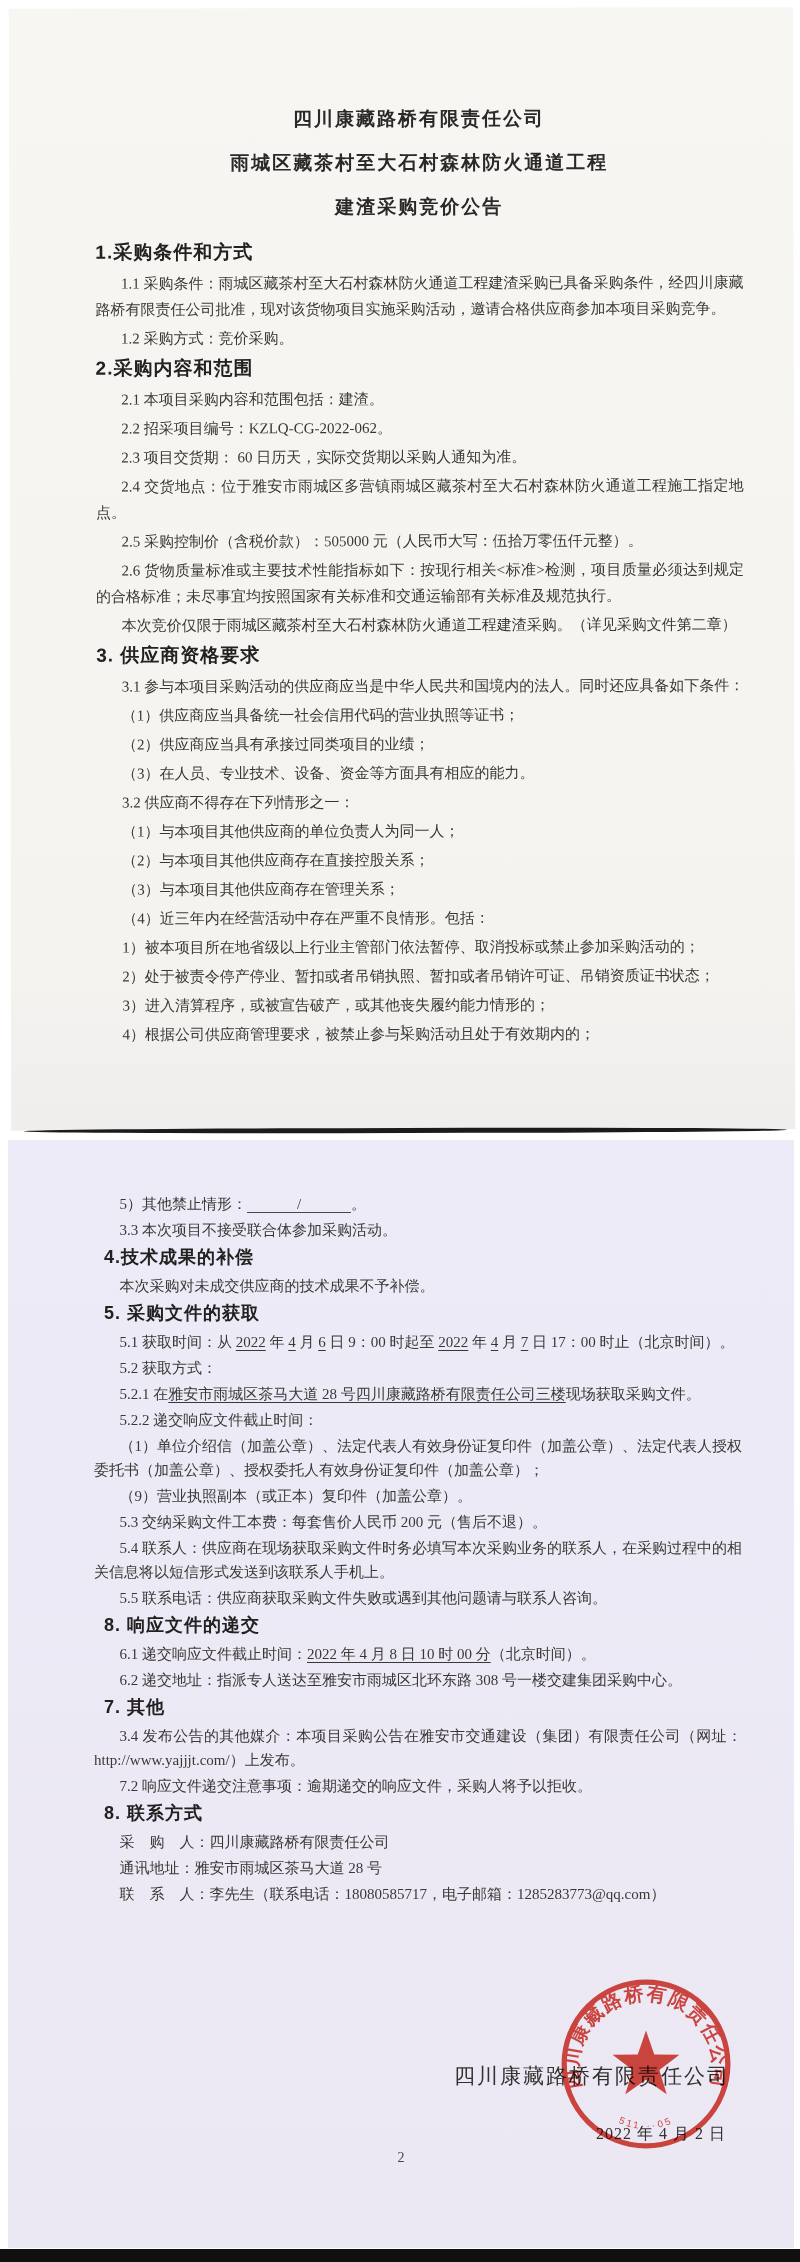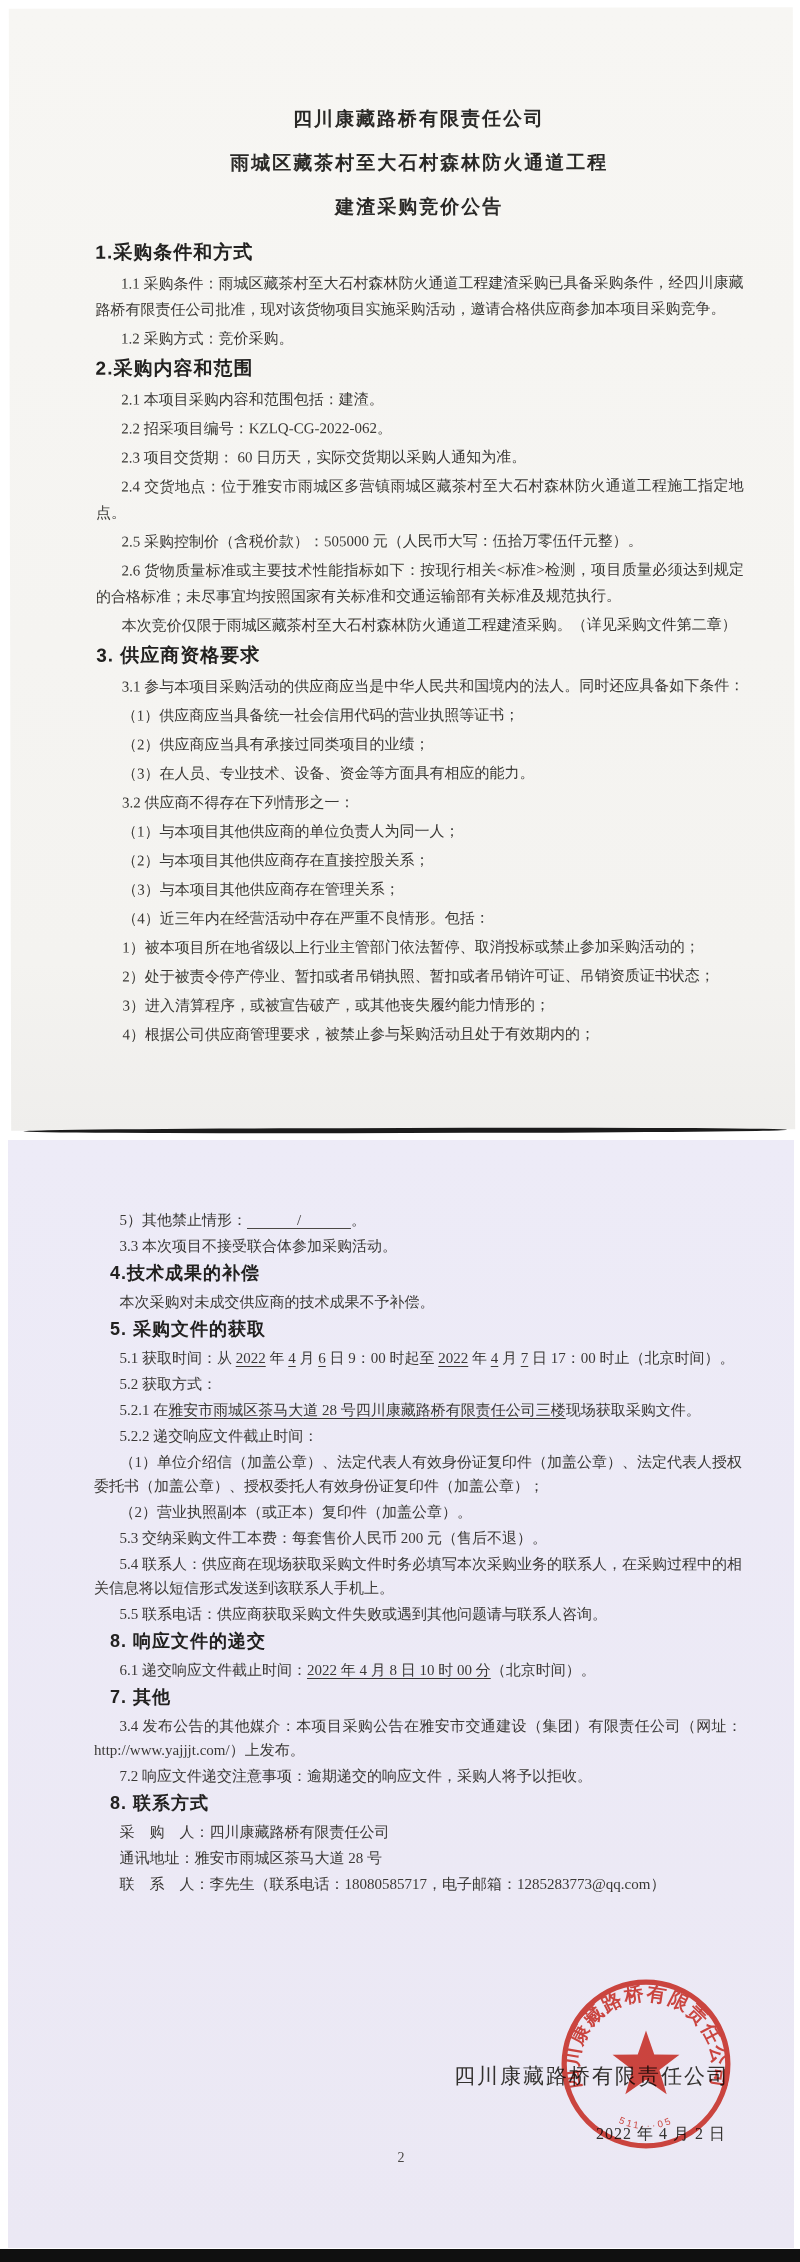--- a/index.html
+++ b/index.html
@@ -16,30 +16,30 @@
   .page1::after{
     content:"";position:absolute;left:1.5%;right:1%;bottom:-3px;height:5px;
     background:#1b1b1b;border-radius:50%/60%;
   }
   .page2{
     left:8px;top:1140px;width:786px;height:1108px;
     background:linear-gradient(180deg,#edebf7 0%,#ebe8f4 100%);
   }
   .bottom-bar{position:absolute;left:0;top:2249px;width:800px;height:13px;background:#101010;}
   .content1{padding:100px 50px 0 86px;}
-  .content2{padding:68px 52px 0 86px;}
+  .content2{padding:52px 52px 0 86px;}
   .title{
     text-align:center;font-size:19px;font-weight:bold;letter-spacing:2px;
     color:#2a2927;margin:0 0 23px;line-height:21px;
   }
   .h{
     font-family:"Liberation Sans", sans-serif;font-weight:bold;font-size:19px;
     color:#222120;margin:5px 0 7px;letter-spacing:1px;line-height:23px;
   }
-  .h2{font-size:18px;margin:4px 16px 5px;}
+  .h2{font-size:18px;margin:4px 10px 5px;}
   .para{
     font-size:15px;line-height:26px;margin:0 0 3px;text-indent:1.7em;
     text-align:justify;color:#3a3835;
   }
   .para2{line-height:24px;margin:0 0 2px;}
   .ul{text-decoration:underline;text-underline-offset:3px;}
   .blank{
     display:inline-block;width:104px;border-bottom:1px solid #4a4844;
     text-align:center;text-indent:0;line-height:16px;
   }
@@ -109,27 +109,28 @@
 
     <div class="h h2">4.技术成果的补偿</div>
     <p class="para para2">本次采购对未成交供应商的技术成果不予补偿。</p>
 
     <div class="h h2">5. 采购文件的获取</div>
     <p class="para para2"><span>5.1 获取时间：从 </span><span class="ul">2022</span><span> 年 </span><span class="ul">4</span><span> 月 </span><span class="ul">6</span><span> 日 9：00 时起至 </span><span class="ul">2022</span><span> 年 </span><span class="ul">4</span><span> 月 </span><span class="ul">7</span><span> 日 17：00 时止（北京时间）。</span></p>
     <p class="para para2">5.2 获取方式：</p>
     <p class="para para2"><span>5.2.1 在</span><span class="ul">雅安市雨城区茶马大道 28 号四川康藏路桥有限责任公司三楼</span><span>现场获取采购文件。</span></p>
     <p class="para para2">5.2.2 递交响应文件截止时间：</p>
     <p class="para para2">（1）单位介绍信（加盖公章）、法定代表人有效身份证复印件（加盖公章）、法定代表人授权委托书（加盖公章）、授权委托人有效身份证复印件（加盖公章）；</p>
-    <p class="para para2">（2）营业执照副本（或正本）复印件（加盖公章）。</p>
+    <p class="para para2">（9）营业执照副本（或正本）复印件（加盖公章）。</p>
     <p class="para para2">5.3 交纳采购文件工本费：每套售价人民币 200 元（售后不退）。</p>
     <p class="para para2">5.4 联系人：供应商在现场获取采购文件时务必填写本次采购业务的联系人，在采购过程中的相关信息将以短信形式发送到该联系人手机上。</p>
     <p class="para para2">5.5 联系电话：供应商获取采购文件失败或遇到其他问题请与联系人咨询。</p>
 
     <div class="h h2">8. 响应文件的递交</div>
     <p class="para para2"><span>6.1 递交响应文件截止时间：</span><span class="ul">2022 年 4 月 8 日 10 时 00 分</span><span>（北京时间）。</span></p>
+    <p class="para para2">6.2 递交地址：指派专人送达至雅安市雨城区北环东路 308 号一楼交建集团采购中心。</p>
 
     <div class="h h2">7. 其他</div>
     <p class="para para2">3.4 发布公告的其他媒介：本项目采购公告在雅安市交通建设（集团）有限责任公司（网址：http://www.yajjjt.com/）上发布。</p>
     <p class="para para2">7.2 响应文件递交注意事项：逾期递交的响应文件，采购人将予以拒收。</p>
 
     <div class="h h2">8. 联系方式</div>
     <p class="para para2">采　购　人：四川康藏路桥有限责任公司</p>
     <p class="para para2">通讯地址：雅安市雨城区茶马大道 28 号</p>
     <p class="para para2">联　系　人：李先生（联系电话：18080585717，电子邮箱：1285283773@qq.com）</p>
   </div>

